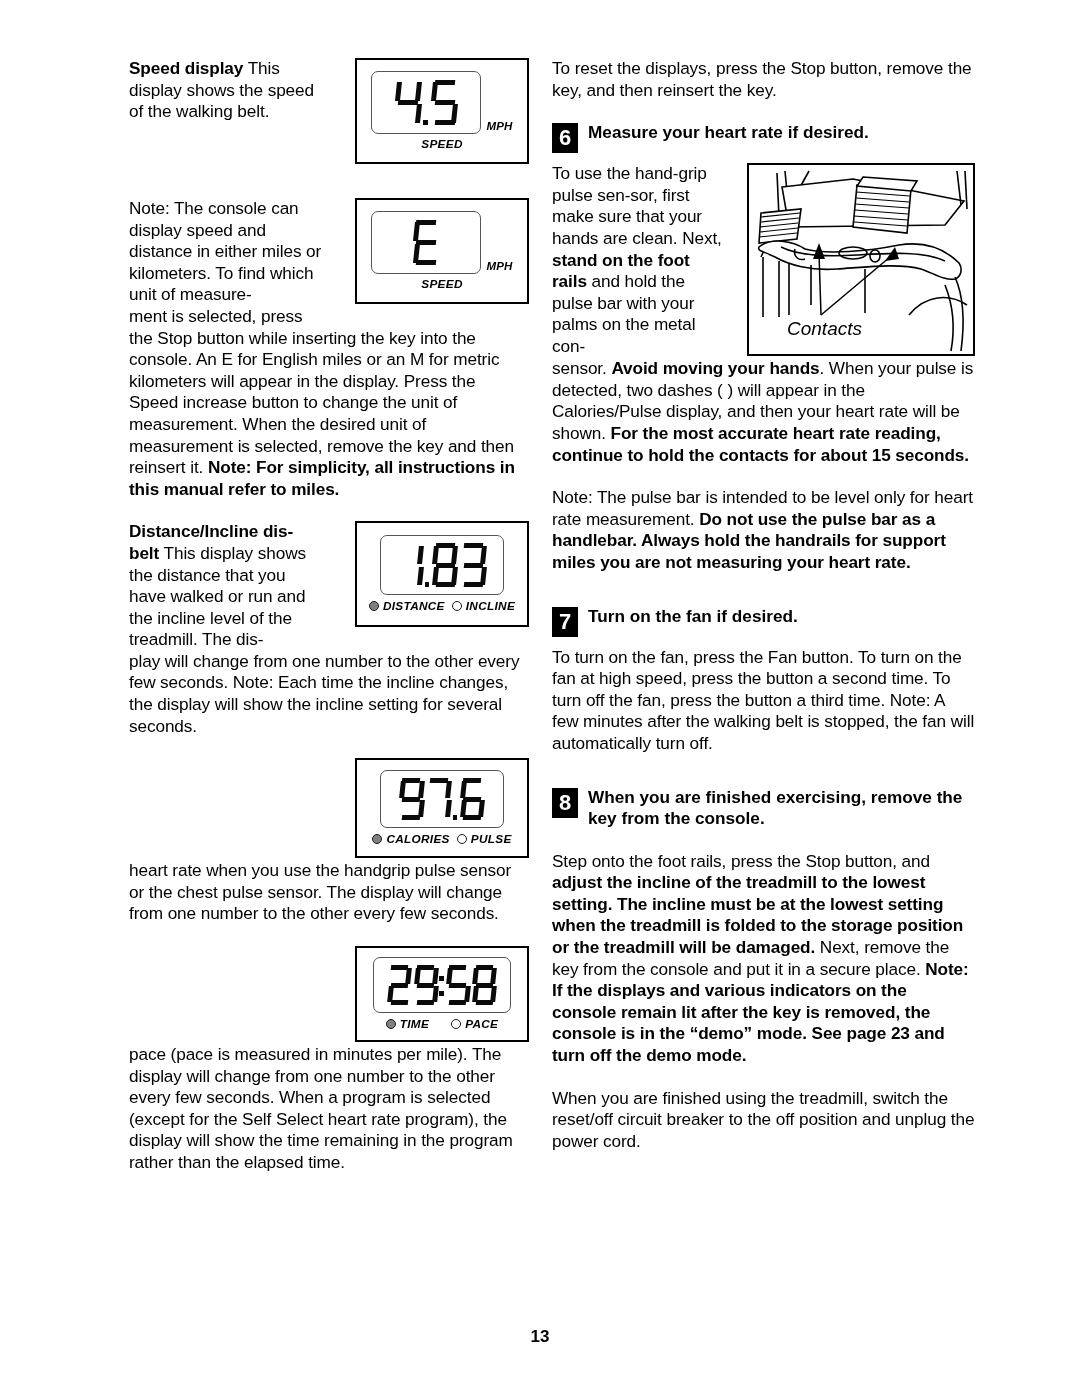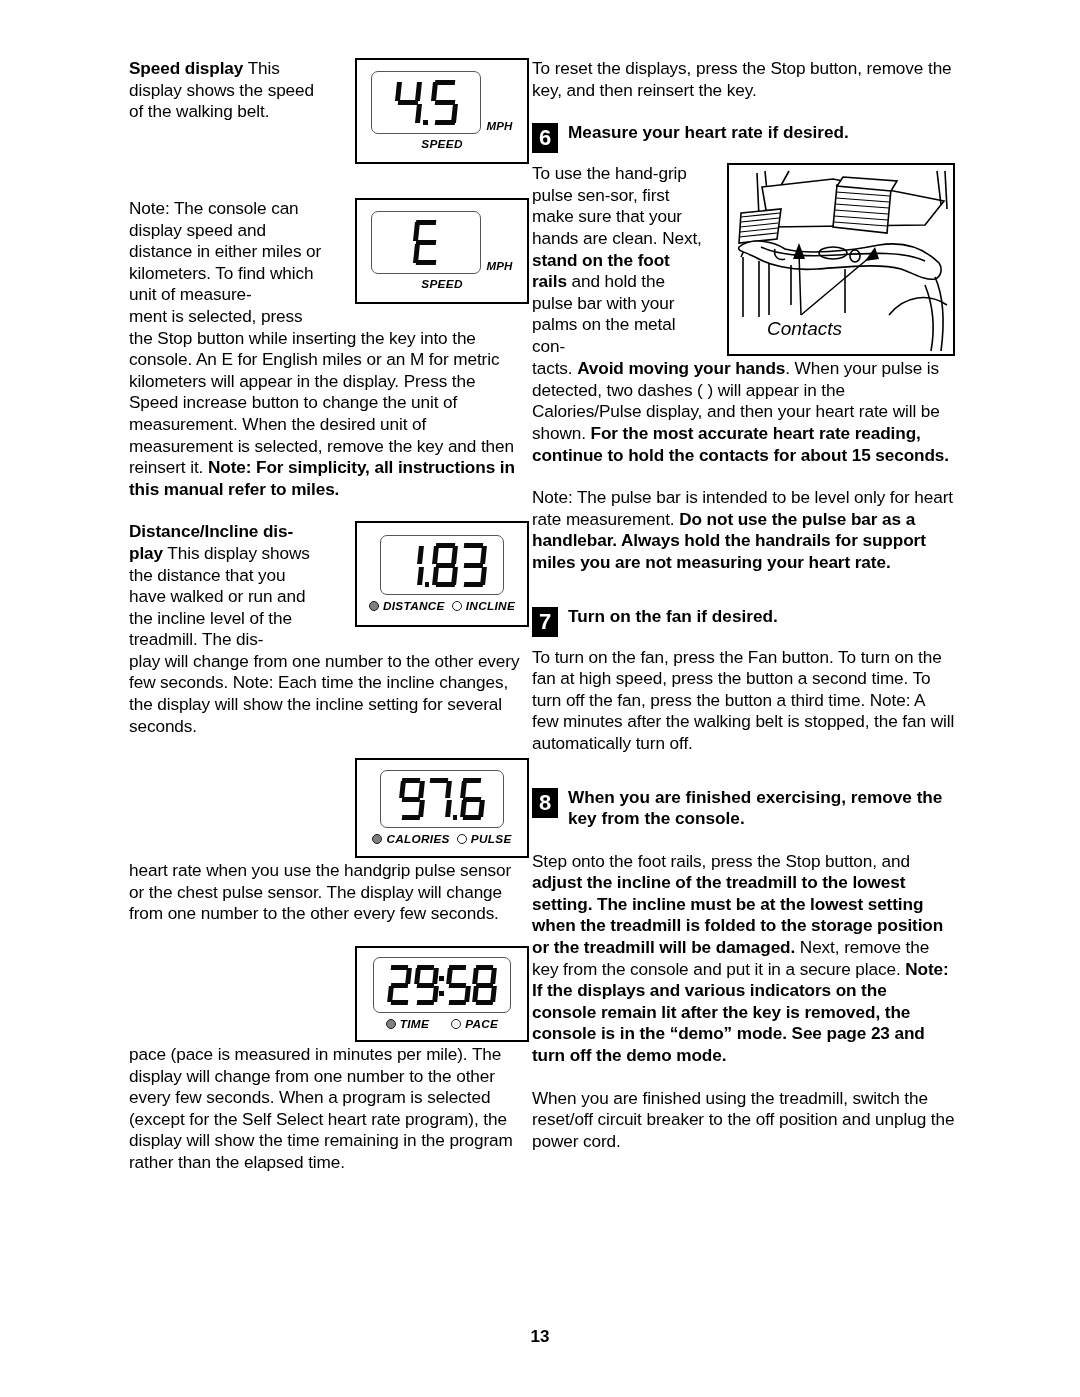--- a/index.html
+++ b/index.html
@@ -23,21 +23,21 @@
 
   
   .col-left {
     position: absolute;
     left: 129px;
     top: 58px;
     width: 400px;
   }
   .col-right {
     position: absolute;
-    left: 532px;
+    left: 552px;
     top: 58px;
     width: 423px;
   }
 
   
   .para {
     font-size: 17.2px;
     line-height: 21.6px;
     text-align: left;
     margin: 0;
@@ -279,21 +279,21 @@
                 <span class="led on"></span>
                 <span>DISTANCE</span>
               </span>
             <span class="led-item">
                 <span class="led off"></span>
                 <span>INCLINE</span>
               </span>
           </div>
         </div>
       </div>
-      <p class="para" style="width:195px;"><b>Distance/Incline dis-</b><br><b>play</b><span> This display shows the distance that you have walked or run and the incline level of the treadmill. The dis-</span></p>
+      <p class="para" style="width:195px;"><b>Distance/Incline dis-</b><br><b>belt</b><span> This display shows the distance that you have walked or run and the incline level of the treadmill. The dis-</span></p>
     </div>
     <p class="para">play will change from one number to the other every few seconds. Note: Each time the incline changes, the display will show the incline setting for several seconds.</p>
 
     <div class="gap-m"></div>
 
     <div class="block">
       <div class="fig-right">
         <div class="disp-box" id="fig-cal" style="width:174px;height:100px;">
           <div class="lcd" id="lcd-cal" style="width:124px;height:58px;">
               <span class="seg-wrap" style="align-items: center;">
@@ -475,21 +475,21 @@
             </g>
             <polygon points="70,78 64,94 76,94" fill="#000"></polygon>
             <polygon points="146,82 136,96 150,94" fill="#000"></polygon>
             <text x="38" y="170" font-family="Liberation Sans, sans-serif" font-size="19" fill="#000">Contacts</text>
           </svg>
         </div>
       </div>
       <p class="para" style="width:172px;"><span>To use the hand-grip pulse sen-sor, first make sure that your hands are clean. Next, </span><b>stand on the foot rails</b><span> and hold the pulse bar with your palms on the metal con-</span></p>
     </div>
 
-    <p class="para"><span>tacts. </span><b>Avoid moving your hands</b><span>. When your pulse is detected, two dashes (   ) will appear in the Calories/Pulse display, and then your heart rate will be shown. </span><b>For the most accurate heart rate reading, continue to hold the contacts for about 15 seconds.</b></p>
+    <p class="para"><span>sensor. </span><b>Avoid moving your hands</b><span>. When your pulse is detected, two dashes (   ) will appear in the Calories/Pulse display, and then your heart rate will be shown. </span><b>For the most accurate heart rate reading, continue to hold the contacts for about 15 seconds.</b></p>
 
     <div class="gap-m"></div>
 
     <p class="para"><span>Note: The pulse bar is intended to be level only for heart rate measurement. </span><b>Do not use the pulse bar as a handlebar. Always hold the handrails for support miles you are not measuring your heart rate.</b></p>
 
     <div class="gap-l"></div>
 
     <div class="step">
       <div class="badge">7</div>
       <div class="step-title">Turn on the fan if desired.</div>

